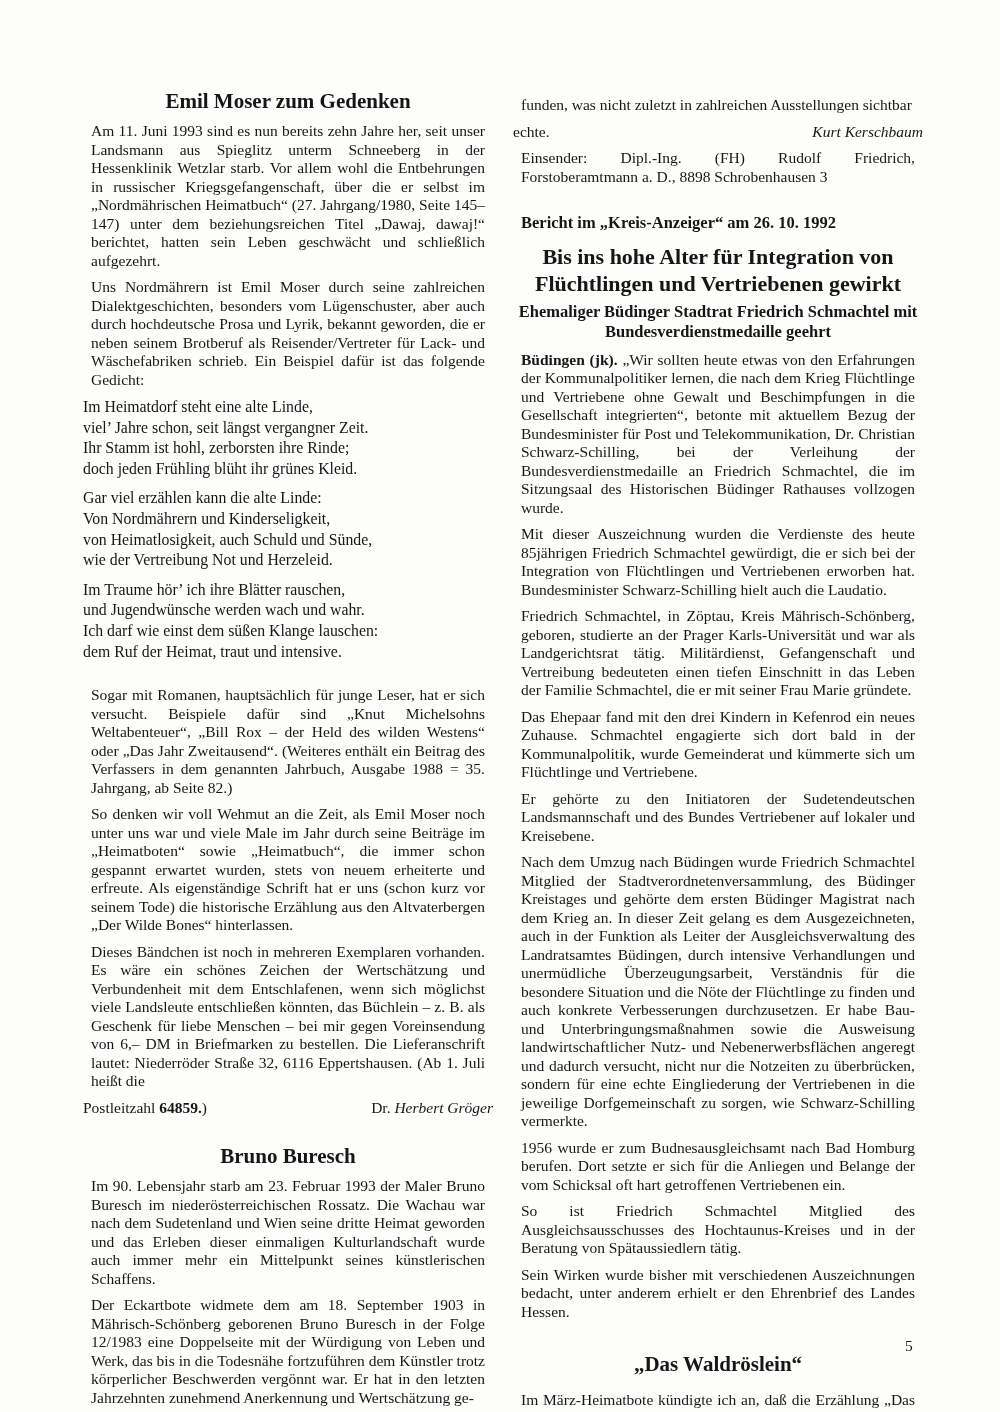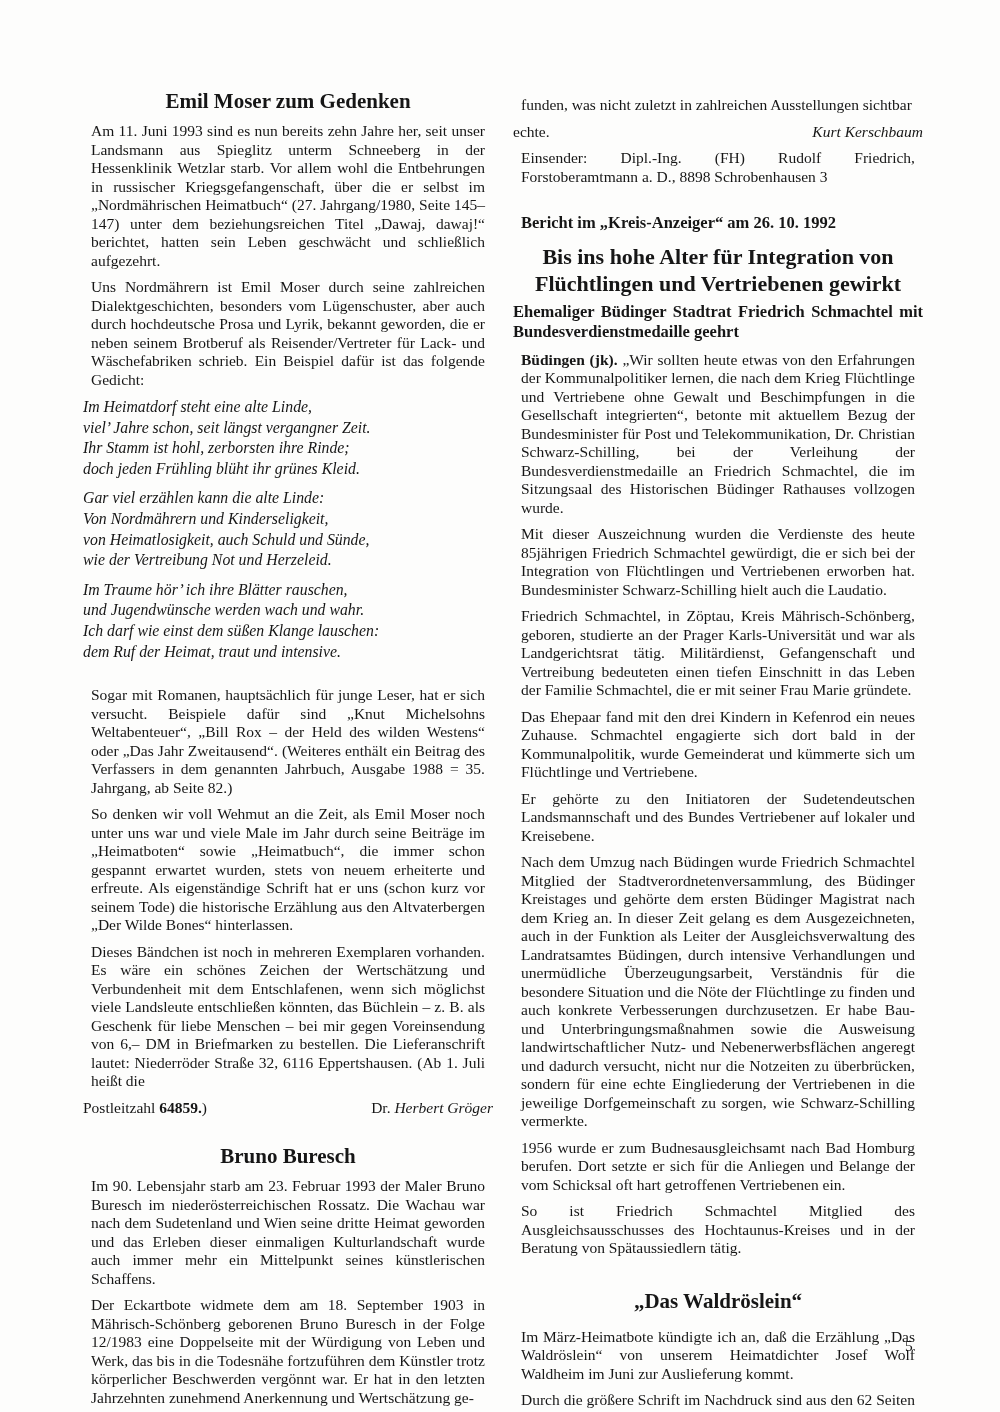--- a/index.html
+++ b/index.html
@@ -29,21 +29,20 @@
   .article-title {
     font-size: 21px;
     font-weight: 700;
     line-height: 26px;
     text-align: center;
     margin: 0 0 7px 0;
   }
   .poem-title { margin: 26px 0 20px 0; }
 
   .poem {
-    font-style: italic;
     text-align: left;
     font-size: 15.8px;
     line-height: 20.6px;
   }
   .stanza + .stanza { margin-top: 9px; }
 
   .tail-line {
     display: flex;
     justify-content: space-between;
     align-items: baseline;
@@ -61,20 +60,21 @@
     font-size: 22px;
     font-weight: 700;
     line-height: 27px;
     text-align: center;
     margin: 10px 8px 0 8px !important;
   }
   .subhead {
     font-size: 16.5px;
     font-weight: 700;
     line-height: 20.5px;
+    text-align: center;
     margin: 5px 0 6px 0 !important;
   }
 
   .section-gap { margin-top: 24px !important; }
   .waldroeslein-title { margin-top: 30px; margin-bottom: 14px; }
 
   .pagenum {
     position: absolute;
     left: 905px;
     top: 1337px;
@@ -143,20 +143,21 @@
     <h3 class="subhead">Ehemaliger Büdinger Stadtrat Friedrich Schmachtel mit Bundesverdienstmedaille geehrt</h3>
 
     <p><b>Büdingen (jk).</b><span> „Wir sollten heute etwas von den Erfahrungen der Kommunalpolitiker lernen, die nach dem Krieg Flüchtlinge und Vertriebene ohne Gewalt und Beschimpfungen in die Gesellschaft integrierten“, betonte mit aktuellem Bezug der Bundesminister für Post und Telekommunikation, Dr. Christian Schwarz-Schilling, bei der Verleihung der Bundesverdienstmedaille an Friedrich Schmachtel, die im Sitzungsaal des Historischen Büdinger Rathauses vollzogen wurde.</span></p>
     <p>Mit dieser Auszeichnung wurden die Verdienste des heute 85jährigen Friedrich Schmachtel gewürdigt, die er sich bei der Integration von Flüchtlingen und Vertriebenen erworben hat. Bundesminister Schwarz-Schilling hielt auch die Laudatio.</p>
     <p>Friedrich Schmachtel, in Zöptau, Kreis Mährisch-Schönberg, geboren, studierte an der Prager Karls-Universität und war als Landgerichtsrat tätig. Militärdienst, Gefangenschaft und Vertreibung bedeuteten einen tiefen Einschnitt in das Leben der Familie Schmachtel, die er mit seiner Frau Marie gründete.</p>
     <p>Das Ehepaar fand mit den drei Kindern in Kefenrod ein neues Zuhause. Schmachtel engagierte sich dort bald in der Kommunalpolitik, wurde Gemeinderat und kümmerte sich um Flüchtlinge und Vertriebene.</p>
     <p>Er gehörte zu den Initiatoren der Sudetendeutschen Landsmannschaft und des Bundes Vertriebener auf lokaler und Kreisebene.</p>
     <p>Nach dem Umzug nach Büdingen wurde Friedrich Schmachtel Mitglied der Stadtverordnetenversammlung, des Büdinger Kreistages und gehörte dem ersten Büdinger Magistrat nach dem Krieg an. In dieser Zeit gelang es dem Ausgezeichneten, auch in der Funktion als Leiter der Ausgleichsverwaltung des Landratsamtes Büdingen, durch intensive Verhandlungen und unermüdliche Überzeugungsarbeit, Verständnis für die besondere Situation und die Nöte der Flüchtlinge zu finden und auch konkrete Verbesserungen durchzusetzen. Er habe Bau- und Unterbringungsmaßnahmen sowie die Ausweisung landwirtschaftlicher Nutz- und Nebenerwerbsflächen angeregt und dadurch versucht, nicht nur die Notzeiten zu überbrücken, sondern für eine echte Eingliederung der Vertriebenen in die jeweilige Dorfgemeinschaft zu sorgen, wie Schwarz-Schilling vermerkte.</p>
     <p>1956 wurde er zum Budnesausgleichsamt nach Bad Homburg berufen. Dort setzte er sich für die Anliegen und Belange der vom Schicksal oft hart getroffenen Vertriebenen ein.</p>
     <p>So ist Friedrich Schmachtel Mitglied des Ausgleichsausschusses des Hochtaunus-Kreises und in der Beratung von Spätaussiedlern tätig.</p>
+    <p>Sein Wirken wurde bisher mit verschiedenen Auszeichnungen bedacht, unter anderem erhielt er den Ehrenbrief des Landes Hessen.</p>
 
     <h2 class="article-title waldroeslein-title">„Das Waldröslein“</h2>
     <p>Im März-Heimatbote kündigte ich an, daß die Erzählung „Das Waldröslein“ von unserem Heimatdichter Josef Wolf Waldheim im Juni zur Auslieferung kommt.</p>
     <p>Durch die größere Schrift im Nachdruck sind aus den 62 Seiten im Original nunmehr 68 Seiten geworden, so daß der Preis neu kalkuliert werden mußte. Ich bitte daher um Ihr Verständnis und</p>
 
   </div>
 
   <div class="pagenum">5</div>
 
 </div>

